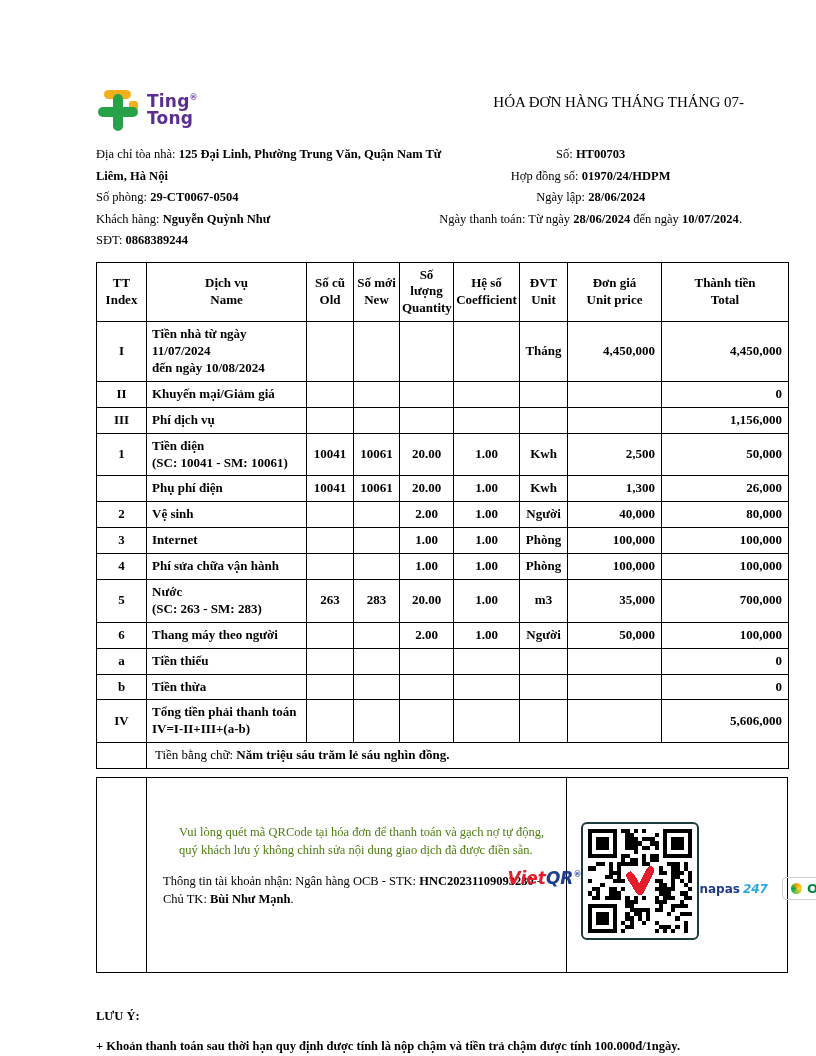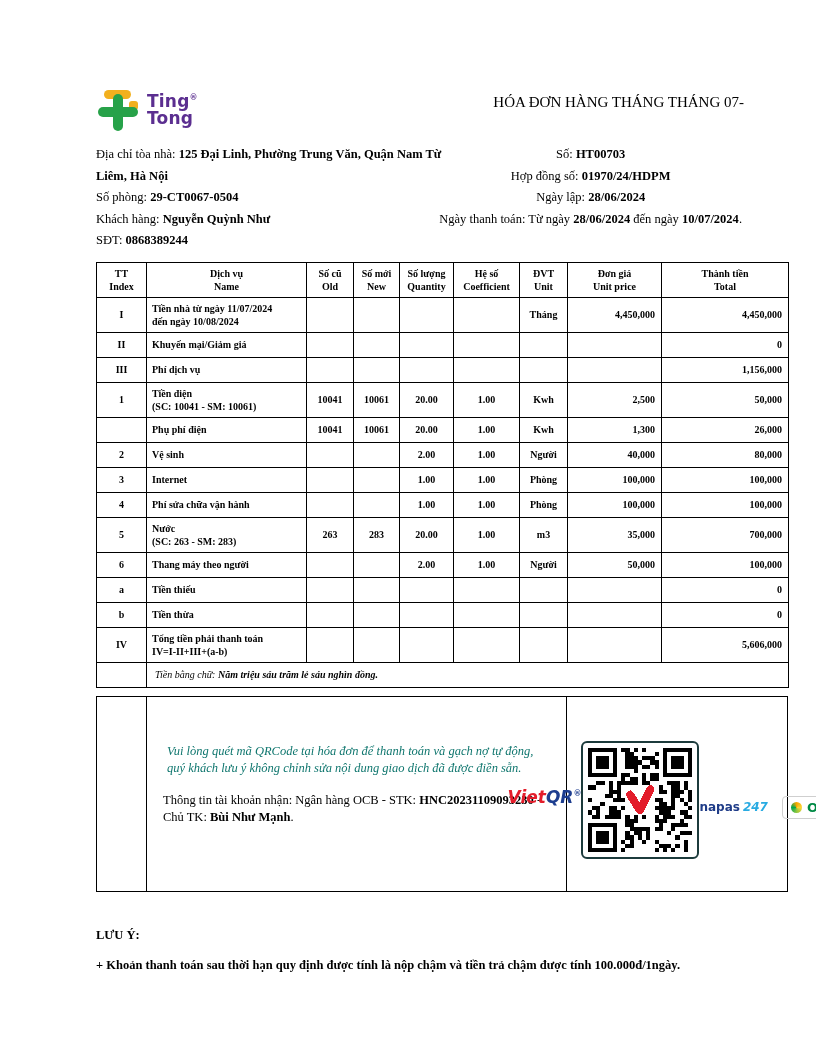--- a/index.html
+++ b/index.html
@@ -20,37 +20,37 @@
   }
   .brand-text .reg { font-size: 8px; vertical-align: super; }
   .title { font-weight: normal; font-size: 15px; line-height: 1.35; text-align: right; margin-right: 44px; margin-top: 4px; }
 
   
   .info { position: relative; width: 692px; margin-top: 12px; font-size: 12.5px; }
   .info-left { width: 355px; }
   .info-right { position: absolute; top: 0; right: 46px; text-align: center; white-space: nowrap; }
   .info-line { line-height: 1.72; }
   .b { font-weight: bold; }
-  .it { font-style: italic; }
+  .it { }
 
   
-  .inv-table { border-collapse: collapse; table-layout: fixed; width: 692px; margin-top: 10px; font-size: 10px; }
+  .inv-table { border-collapse: collapse; table-layout: fixed; width: 692px; margin-top: 10px; font-size: 13px; }
   .inv-table th, .inv-table td { border: 1px solid #000; font-weight: bold; vertical-align: middle; }
   .inv-table th { padding: 4px 2px; text-align: center; line-height: 1.3; }
   .inv-table td { padding: 4px 5px; height: 25px; line-height: 1.3; }
   td.a-l { text-align: left; }
   td.a-c { text-align: center; }
   td.a-r { text-align: right; padding-right: 6px; }
   td.words { text-align: left; font-weight: normal; padding-left: 8px; }
 
   
   .pay-box { width: 692px; margin-top: 8px; border: 1px solid #000; display: flex; height: 196px; }
   .pay-idx { width: 50px; border-right: 1px solid #000; }
   .pay-text { flex: 1; border-right: 1px solid #000; padding: 46px 18px 0 16px; font-size: 12.5px; }
-  .pay-text .red { color: #0f766e; margin: 0 0 14px 4px; line-height: 1.4; font-style: italic; }
+  .pay-text .red { color: #4d7c0f; margin: 0 0 14px 16px; line-height: 1.4; }
   .pay-text .acct { margin: 0; line-height: 1.4; }
   .pay-qr { width: 220px; display: flex; flex-direction: row; align-items: center; padding-top: 7px; justify-content: center; }
   .vietqr { font-family: "DejaVu Sans", "Liberation Sans", sans-serif; font-weight: bold; font-style: italic; font-size: 17px; line-height: 1; }
   .vietqr .viet { color: #E31D2B; }
   .vietqr .qr  { color: #1D3D8F; }
   .vietqr .vreg { font-size: 8px; vertical-align: super; color: #1D3D8F; font-style: normal; }
   .qr-frame { margin-top: 5px; border: 2px solid #1c3b3c; border-radius: 6px; padding: 5px; background: #fff; }
   .qr-frame svg { display: block; width: 104px; height: 104px; }
   .qr-logos { margin-top: 20px; display: flex; align-items: center; gap: 14px; }
   .napas { font-family: "DejaVu Sans", "Liberation Sans", sans-serif; font-size: 12px; }

